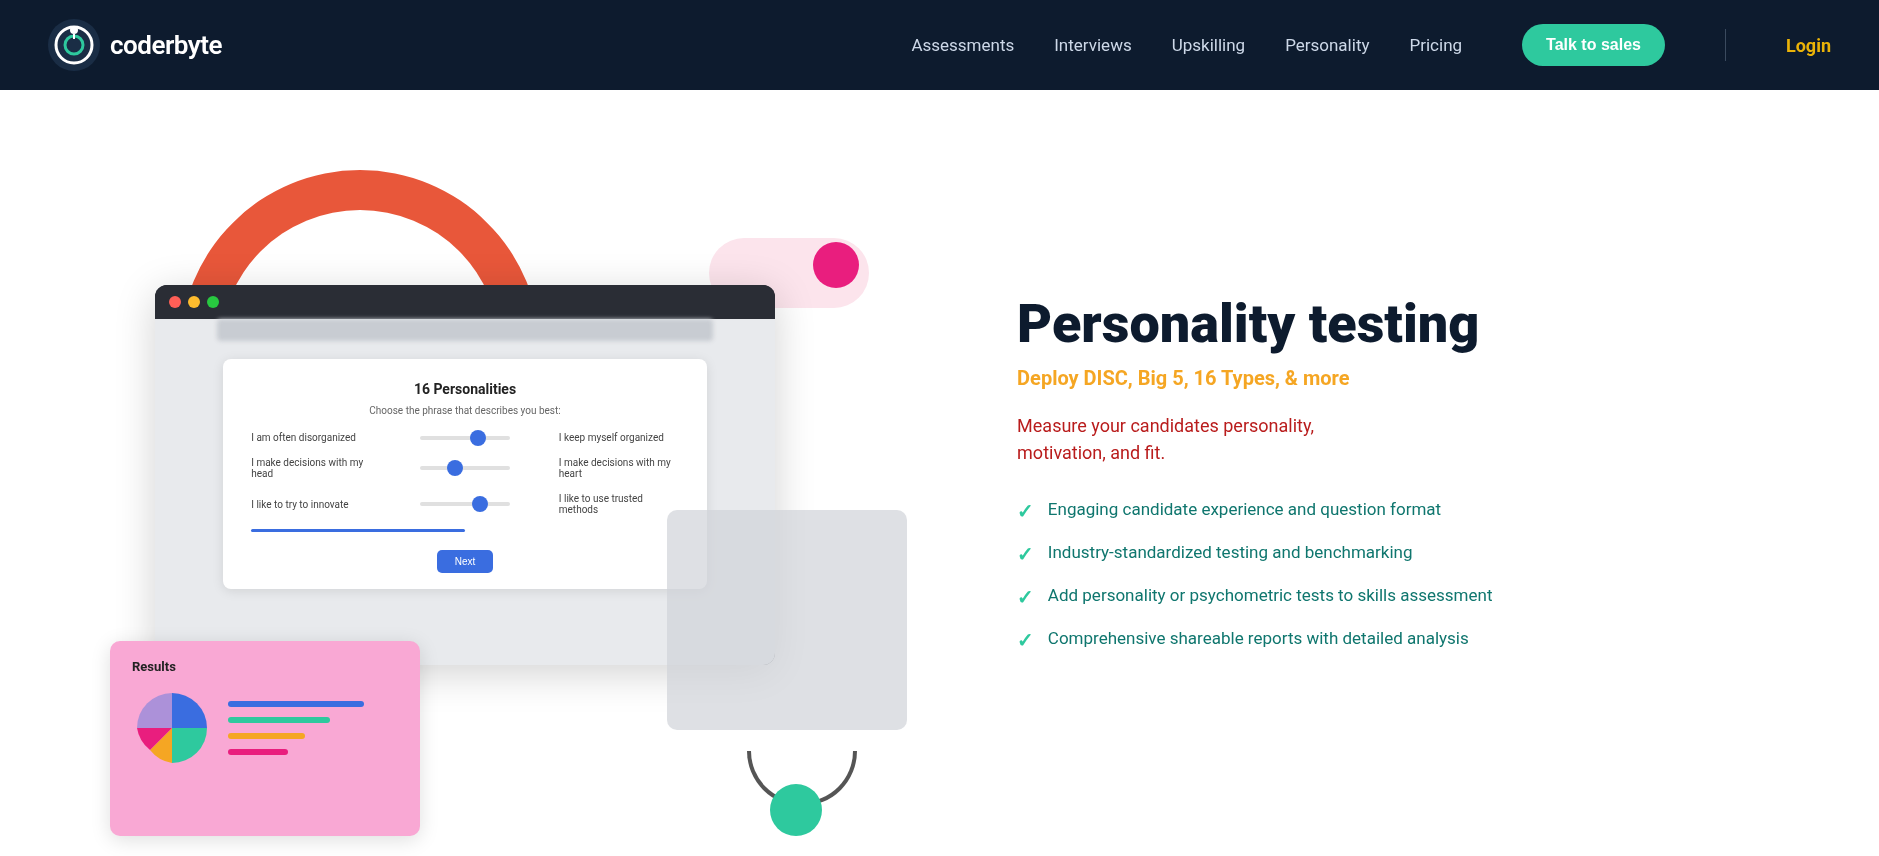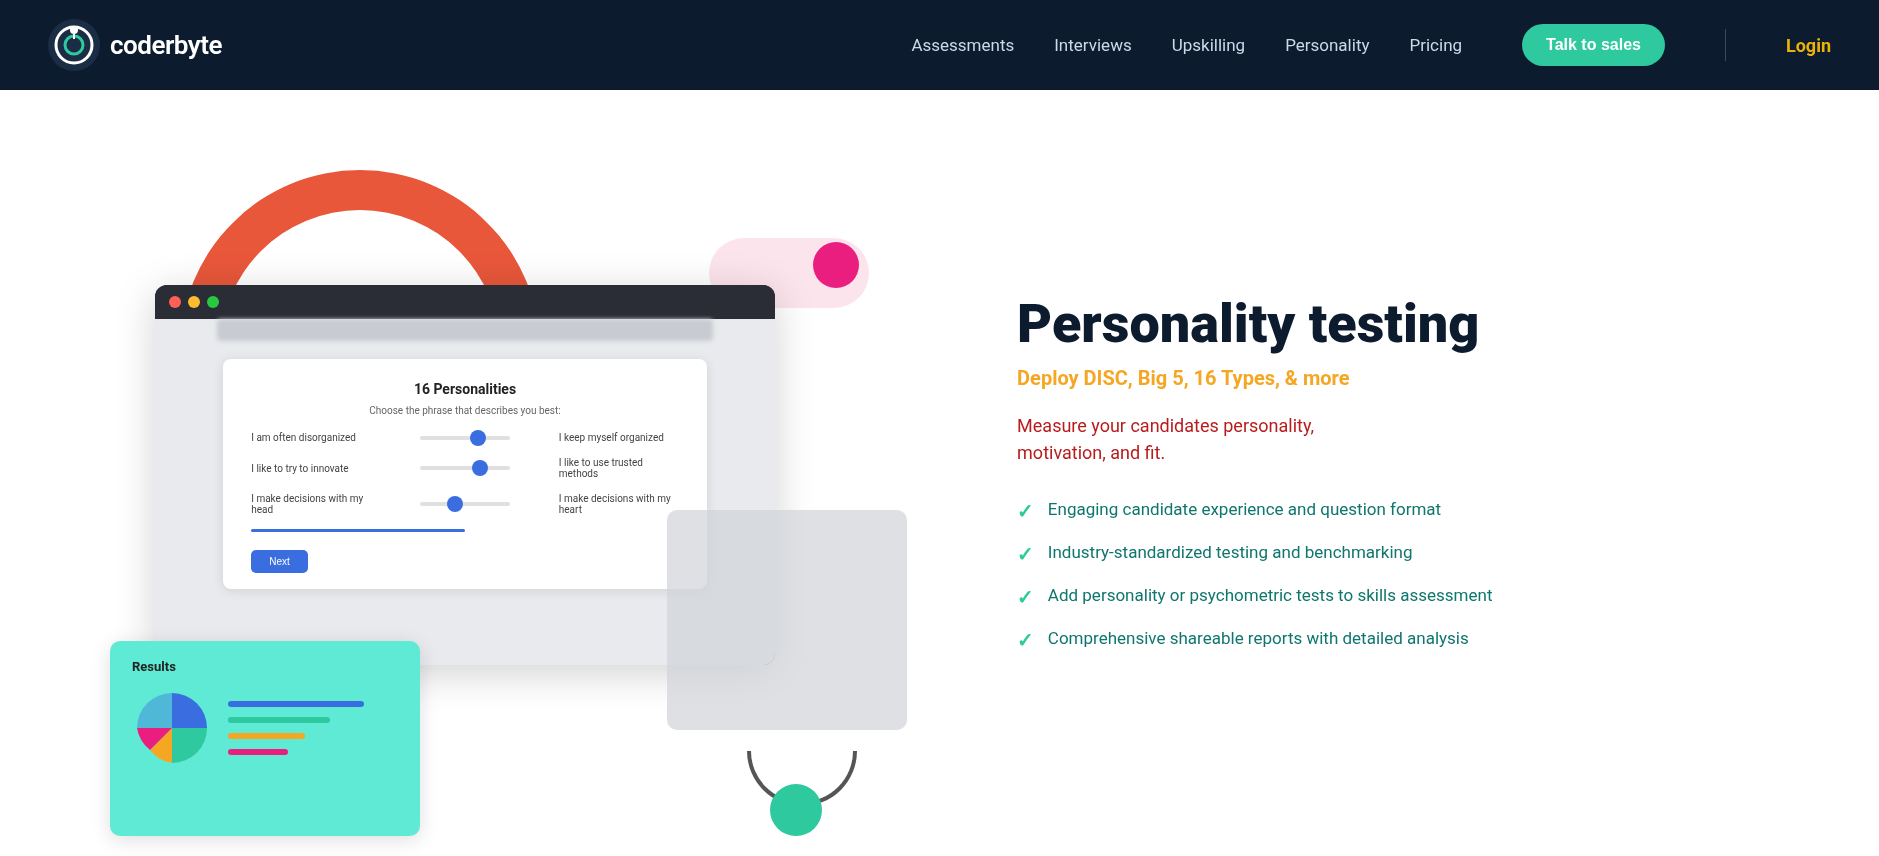--- a/index.html
+++ b/index.html
@@ -258,21 +258,21 @@
       cursor: pointer;
     }
 
     
     .results-card {
       position: absolute;
       bottom: 20px;
       left: 110px;
       width: 310px;
       height: 195px;
-      background: #5eead4;
+      background: #f9a8d4;
       border-radius: 10px;
       box-shadow: 0 4px 20px rgba(0,0,0,0.13);
       z-index: 5;
       padding: 18px 22px;
       overflow: hidden;
     }
     .results-title {
       font-size: 13px;
       font-weight: 700;
       color: #222;
@@ -448,41 +448,41 @@
             <span class="quiz-row-label">I am often disorganized</span>
             <div class="quiz-slider-area">
               <div class="slider-track">
                 <div class="slider-dot pos1"></div>
               </div>
             </div>
             <span class="quiz-row-label right">I keep myself organized</span>
           </div>
 
           <div class="quiz-row">
+            <span class="quiz-row-label">I make decisions with my head</span>
+            <div class="quiz-slider-area">
+              <div class="slider-track">
+                <div class="slider-dot pos2"></div>
+              </div>
+            </div>
+            <span class="quiz-row-label right">I make decisions with my heart</span>
+          </div>
+
+          <div class="quiz-row">
             <span class="quiz-row-label">I like to try to innovate</span>
             <div class="quiz-slider-area">
               <div class="slider-track">
                 <div class="slider-dot pos3"></div>
               </div>
             </div>
             <span class="quiz-row-label right">I like to use trusted methods</span>
           </div>
 
-          <div class="quiz-row">
-            <span class="quiz-row-label">I make decisions with my head</span>
-            <div class="quiz-slider-area">
-              <div class="slider-track">
-                <div class="slider-dot pos2"></div>
-              </div>
-            </div>
-            <span class="quiz-row-label right">I make decisions with my heart</span>
-          </div>
-
           <div class="quiz-progress"></div>
-          <div style="display:flex; justify-content:flex-start; margin-top:8px;">
+          <div style="display:flex; justify-content:center; margin-top:8px;">
             <button class="quiz-next-btn">Next</button>
           </div>
         </div>
       </div>
     </div>
 
     <div class="results-card">
       <div class="results-title">Results</div>
       <div class="results-body">
 

